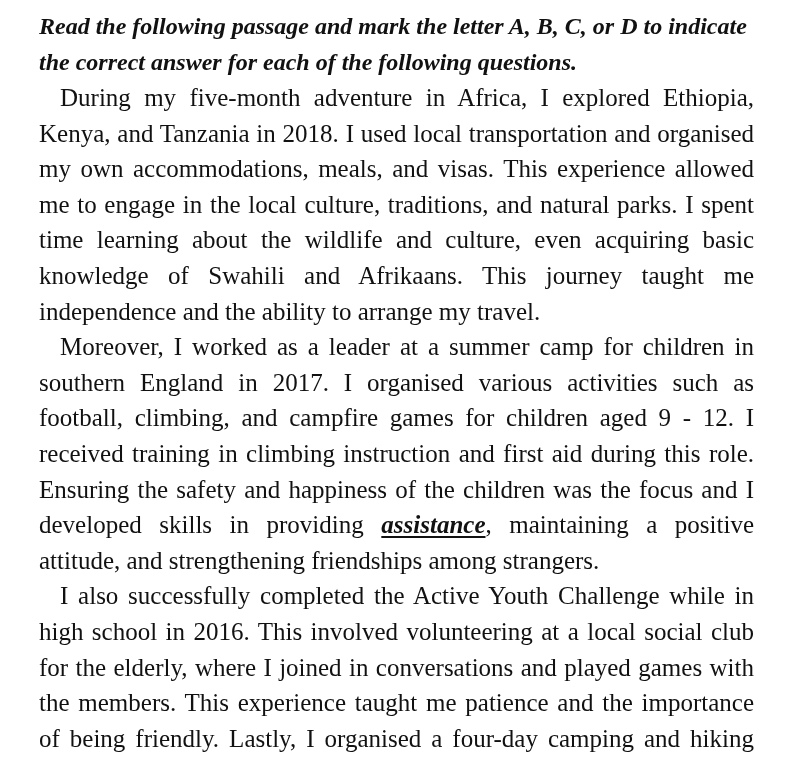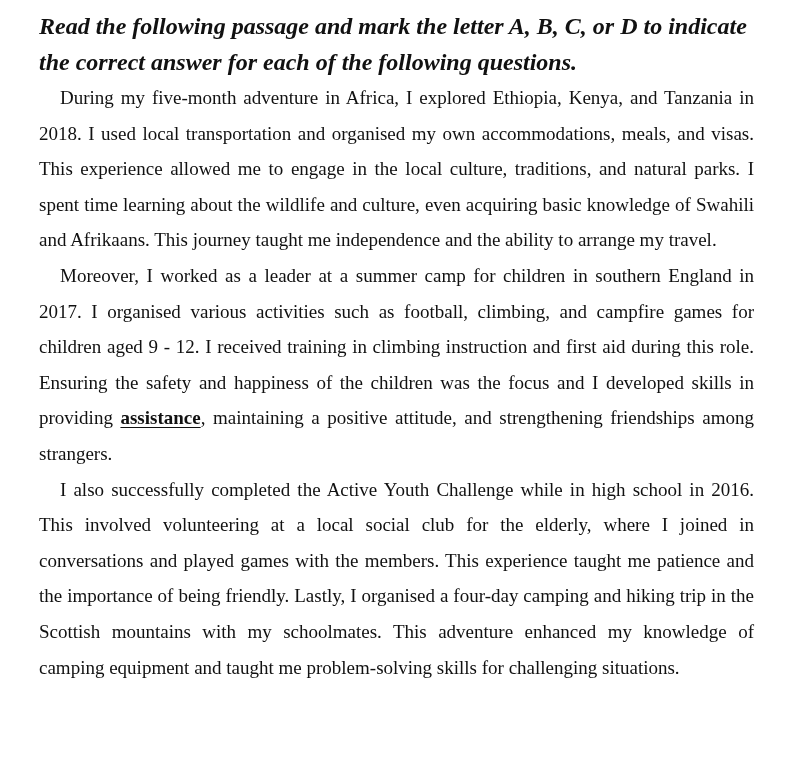--- a/index.html
+++ b/index.html
@@ -8,25 +8,25 @@
       font-family: "Liberation Serif", "DejaVu Serif", serif;
       color: #111111;
     }
     .page { position: relative; padding: 0 40px 0 39px; }
     .instruction {
       font-weight: bold; font-style: italic;
       font-size: 24px; line-height: 35.5px;
       margin: 9px 0 0 0; text-align: left;
     }
     .para {
-      font-size: 19px; line-height: 35.6px;
+      font-size: 25px; line-height: 35.6px;
       text-align: justify; text-indent: 21px;
       margin: 0;
     }
-    .hl { font-weight: bold; text-decoration: underline; text-underline-offset: 3px; }
+    .hl { font-weight: bold; text-decoration: underline; text-underline-offset: 3px; font-style: italic; }
   </style>
 </head>
 <body>
 
 <div class="page">
   <p class="instruction">Read the following passage and mark the letter A, B, C, or D to indicate the correct answer for each of the following questions.</p>
   <p class="para">During my five-month adventure in Africa, I explored Ethiopia, Kenya, and Tanzania in 2018. I used local transportation and organised my own accommodations, meals, and visas. This experience allowed me to engage in the local culture, traditions, and natural parks. I spent time learning about the wildlife and culture, even acquiring basic knowledge of Swahili and Afrikaans. This journey taught me independence and the ability to arrange my travel.</p>
   <p class="para"><span>Moreover, I worked as a leader at a summer camp for children in southern England in 2017. I organised various activities such as football, climbing, and campfire games for children aged 9 - 12. I received training in climbing instruction and first aid during this role. Ensuring the safety and happiness of the children was the focus and I developed skills in providing </span><span class="hl">assistance</span><span>, maintaining a positive attitude, and strengthening friendships among strangers.</span></p>
   <p class="para">I also successfully completed the Active Youth Challenge while in high school in 2016. This involved volunteering at a local social club for the elderly, where I joined in conversations and played games with the members. This experience taught me patience and the importance of being friendly. Lastly, I organised a four-day camping and hiking trip in the Scottish mountains with my schoolmates. This adventure enhanced my knowledge of camping equipment and taught me problem-solving skills for challenging situations.</p>
 </div>

